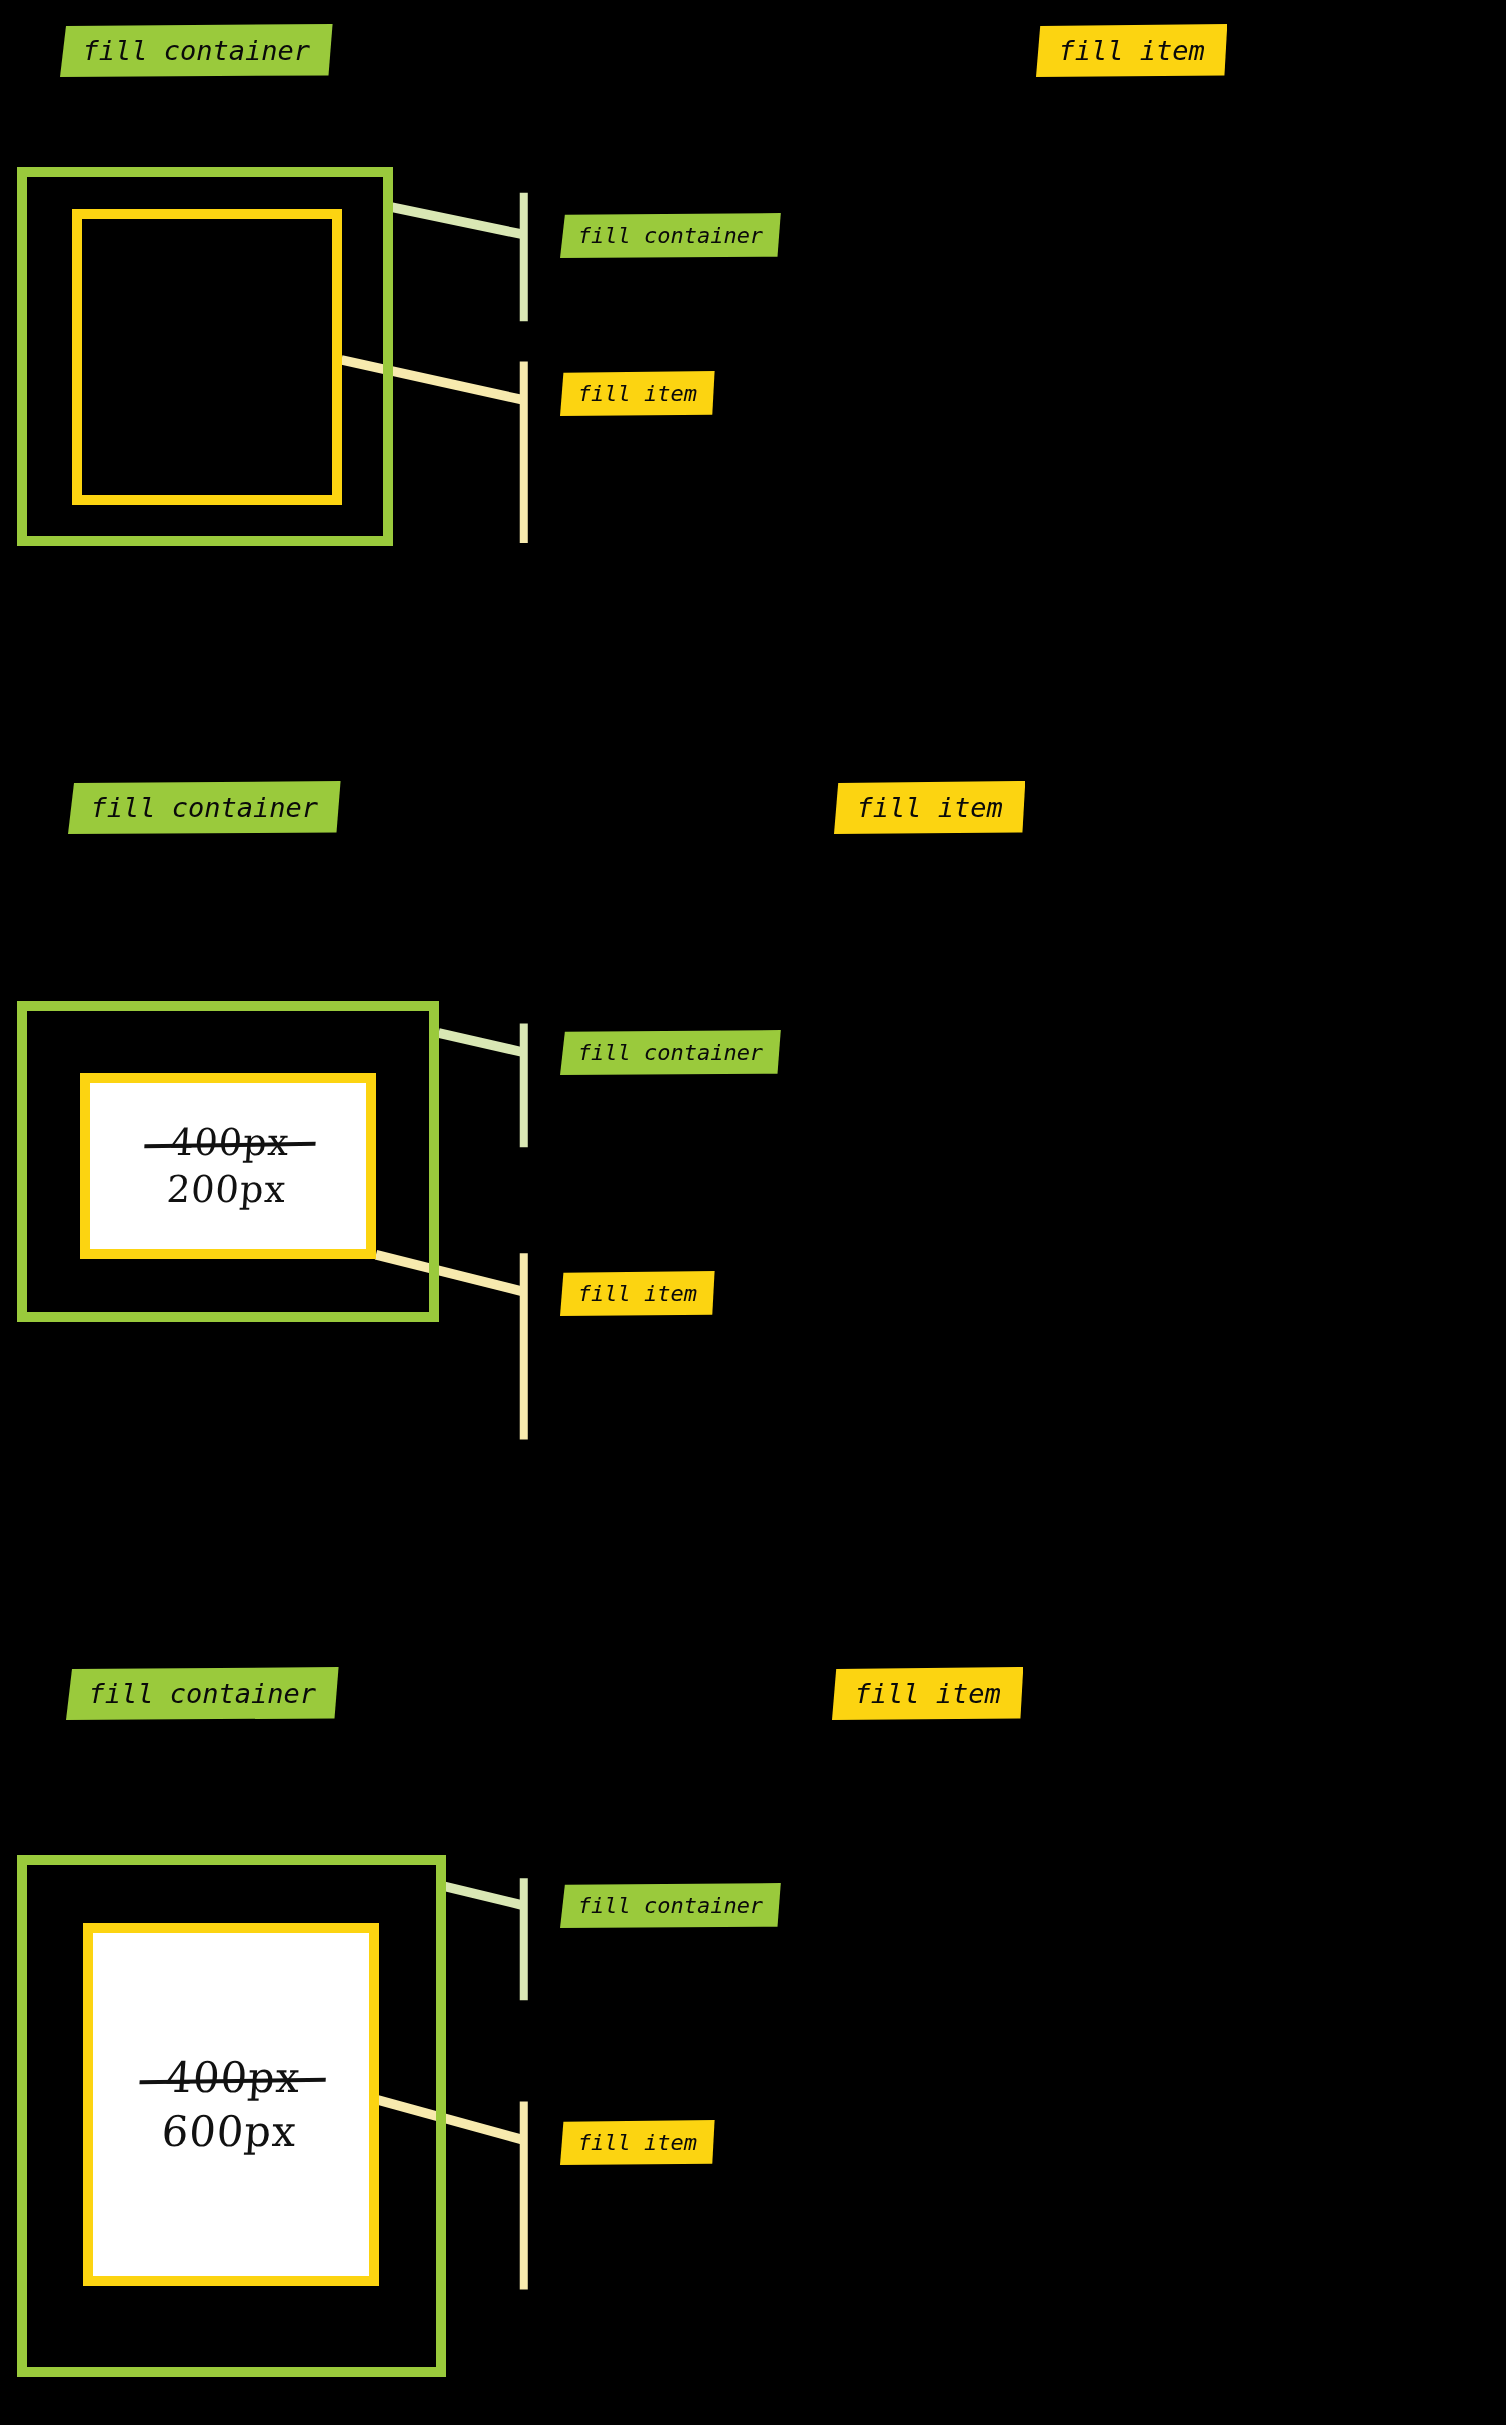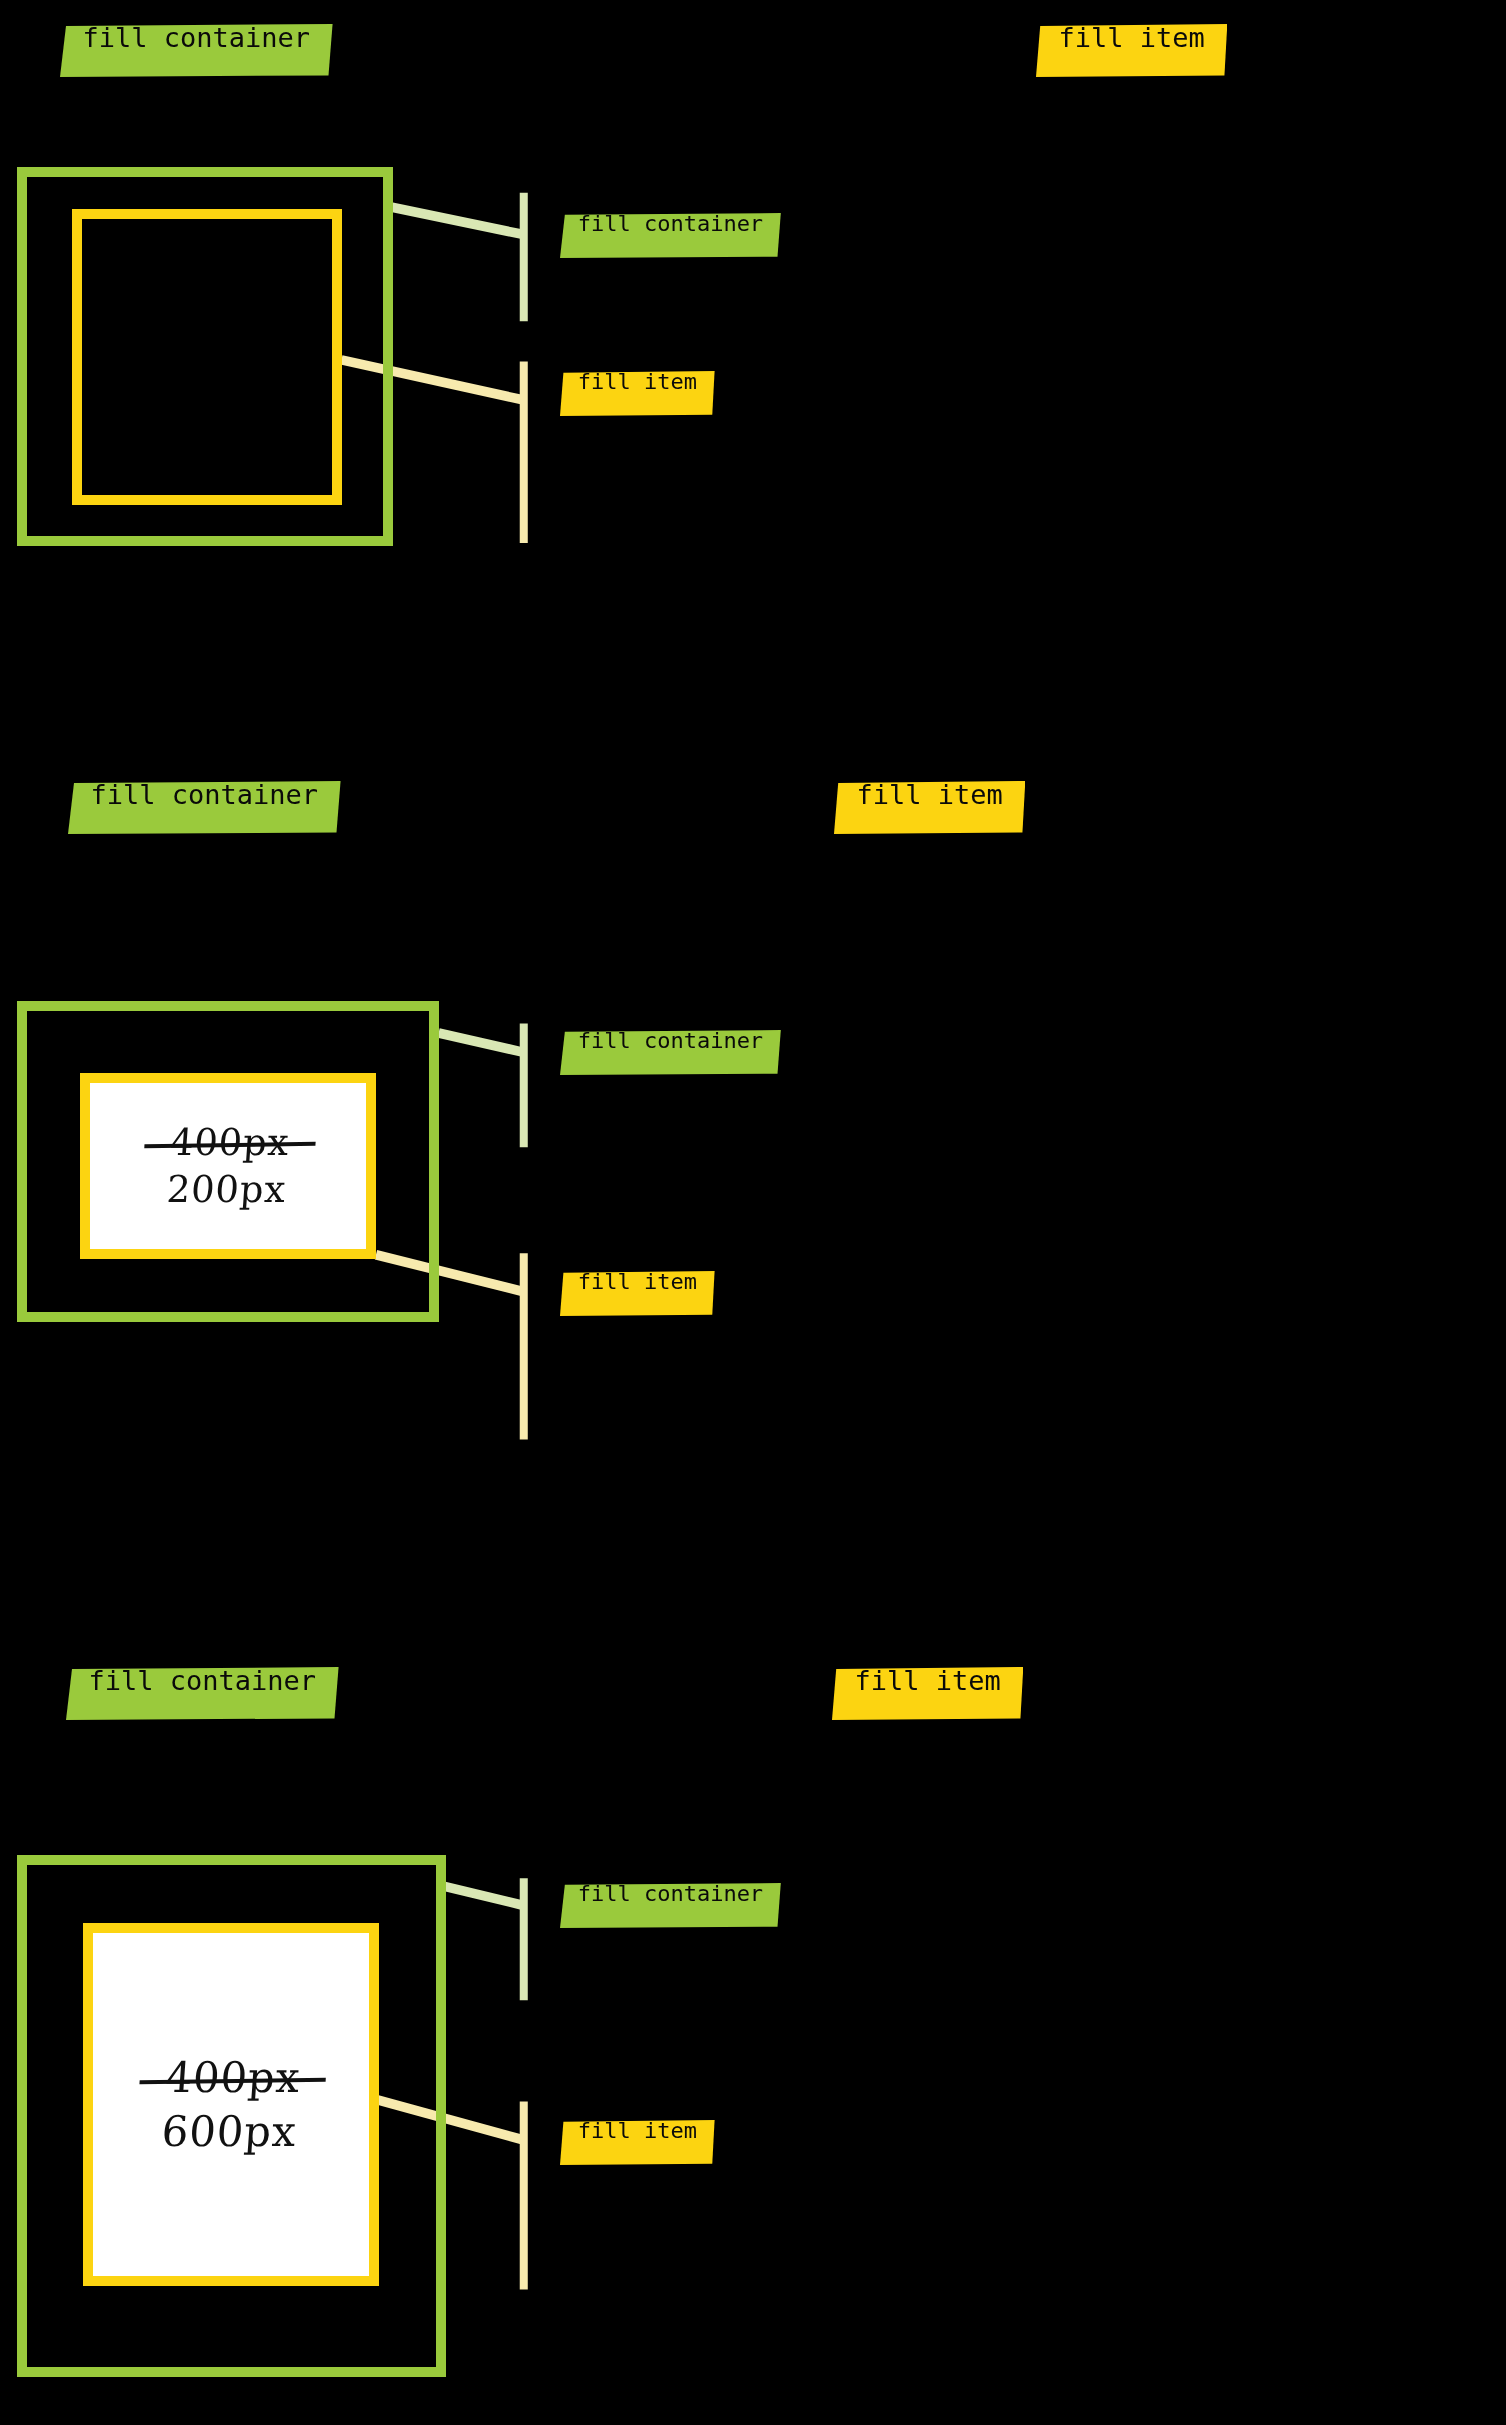--- a/index.html
+++ b/index.html
@@ -6,25 +6,26 @@
   body{
     width:1507px;height:2426px;
     position:relative;overflow:hidden;
     font-family:"DejaVu Sans Mono","Liberation Mono",monospace;
   }
   .stage{position:absolute;inset:0;}
 
   
   .tag{
     position:absolute;
-    display:flex;
+    display:flex;align-items:center;
     color:#0a0a0a;
     font-family:"DejaVu Sans Mono","Liberation Mono",monospace;
     white-space:nowrap;
     line-height:1;
+    font-style:italic;
   }
   .tag .tag-bg{
     position:absolute;inset:0;
     clip-path:polygon(2.2% 4%, 100% 0%, 98.5% 97%, 0% 100%);
   }
   .tag .tag-txt{position:relative;z-index:2;}
   .tag.green .tag-bg{background:#9ACA3C;}
   .tag.yellow .tag-bg{background:#FCD411;}
 
   .tag.head{height:53px;font-size:27px;padding:0 22.5px;}

